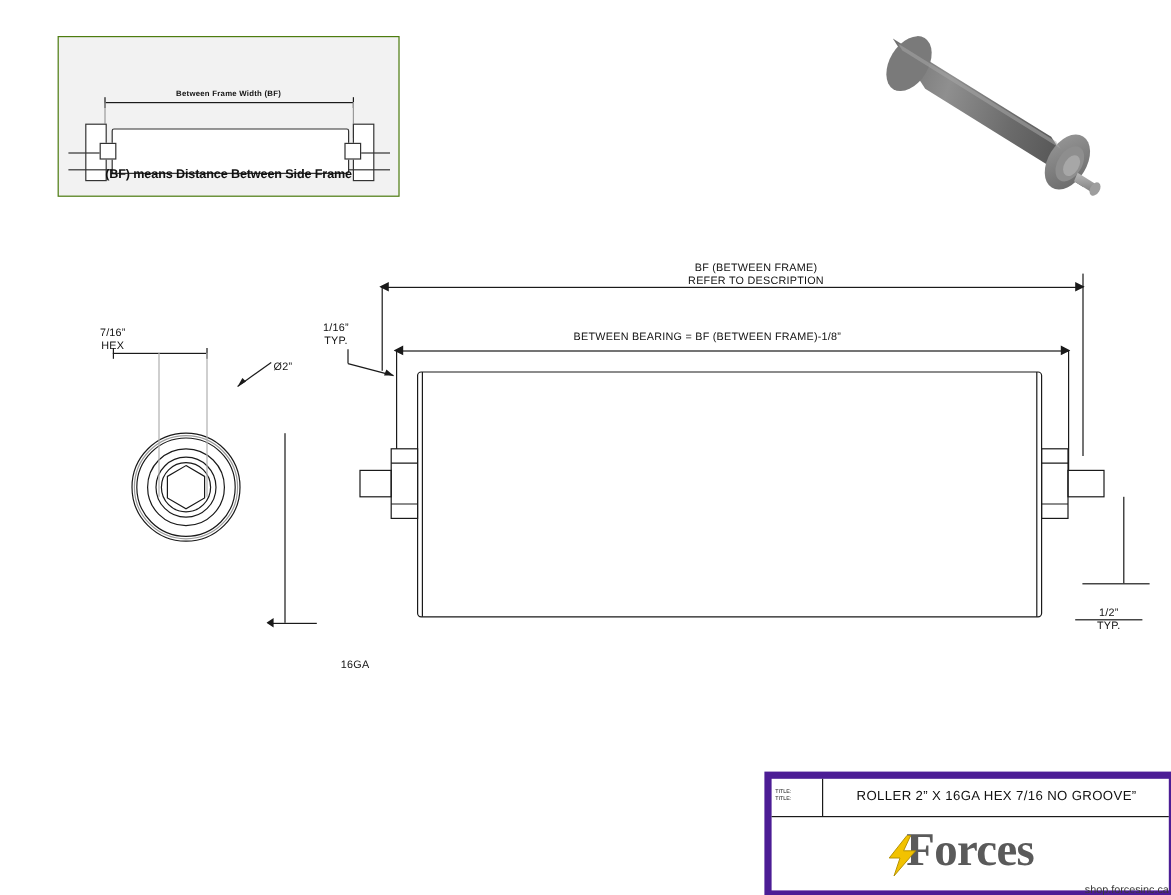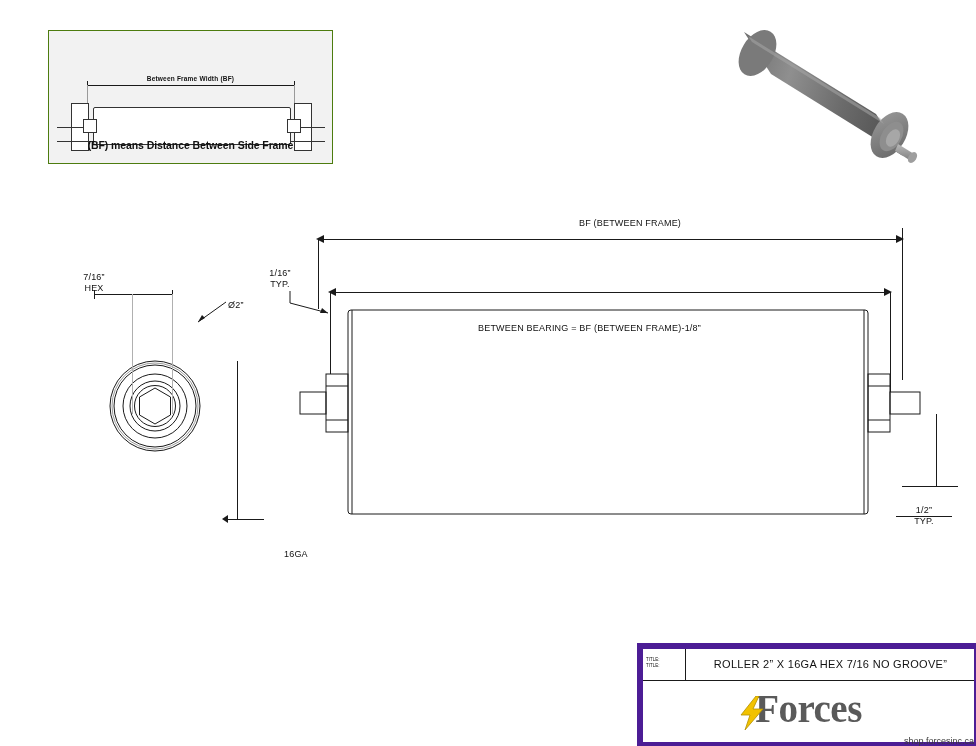--- a/index.html
+++ b/index.html
@@ -230,32 +230,33 @@
         <line x1="582" y1="86" x2="604" y2="86"></line>
         <line x1="582" y1="120" x2="604" y2="120"></line>
 
         <rect x="604" y="92" width="30" height="22"></rect>
       </g>
     </svg>
   </div>
 
   <div class="abs dimtext center" style="left:430px; top:218px; width:400px; line-height:11px;">
     <div>BF (BETWEEN FRAME)</div>
+    <div>REFER TO DESCRIPTION</div>
   </div>
   <div class="abs" style="left:318px; top:239px; width:584px; height:1px; background:#1a1a1a;"></div>
   <svg class="abs" style="left:316px; top:234px;" width="20" height="12">
     <polygon points="20,5 8,5 8,1 0,5 8,9 8,5" fill="#1a1a1a"></polygon>
   </svg>
   <svg class="abs" style="left:884px; top:234px;" width="20" height="12">
     <polygon points="0,5 12,5 12,1 20,5 12,9 12,5" fill="#1a1a1a"></polygon>
   </svg>
   <div class="abs" style="left:318px; top:239px; width:1px; height:70px; background:#1a1a1a;"></div>
   <div class="abs" style="left:902px; top:228px; width:1px; height:152px; background:#1a1a1a;"></div>
 
-  <div class="abs dimtext" style="left:478px; top:275px;margin-top:48px;">BETWEEN BEARING = BF (BETWEEN FRAME)-1/8”</div>
+  <div class="abs dimtext" style="left:478px; top:275px;">BETWEEN BEARING = BF (BETWEEN FRAME)-1/8”</div>
   <div class="abs" style="left:330px; top:292px; width:560px; height:1px; background:#1a1a1a;"></div>
   <svg class="abs" style="left:328px; top:287px;" width="20" height="12">
     <polygon points="20,5 8,5 8,1 0,5 8,9 8,5" fill="#1a1a1a"></polygon>
   </svg>
   <svg class="abs" style="left:872px; top:287px;" width="20" height="12">
     <polygon points="0,5 12,5 12,1 20,5 12,9 12,5" fill="#1a1a1a"></polygon>
   </svg>
   <div class="abs" style="left:330px; top:292px; width:1px; height:82px; background:#1a1a1a;"></div>
   <div class="abs" style="left:890px; top:292px; width:1px; height:100px; background:#1a1a1a;"></div>
 

